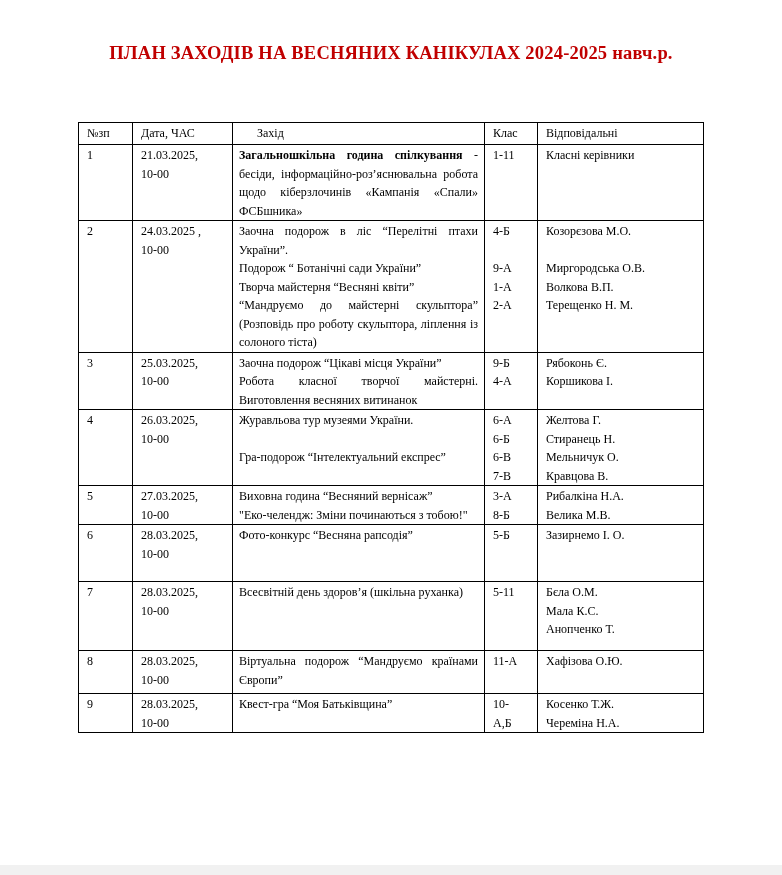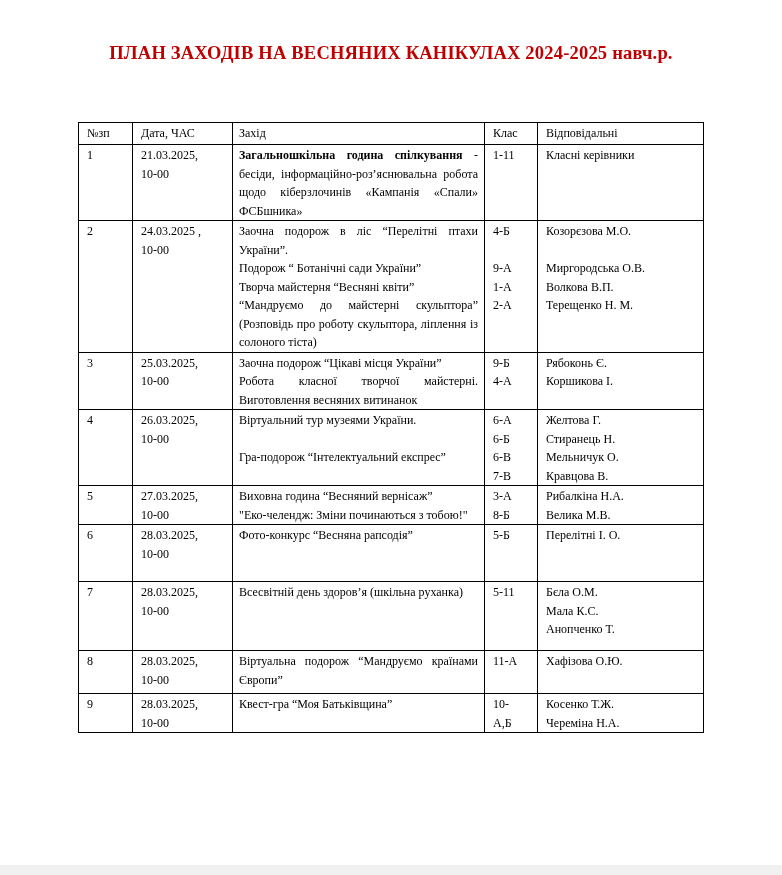--- a/index.html
+++ b/index.html
@@ -14,21 +14,21 @@
     font-family:"Liberation Serif", serif;letter-spacing:.2px;
   }
   table.schedule{
     position:absolute;top:122px;left:78px;width:625px;
     border-collapse:collapse;table-layout:fixed;
     font-size:12px;line-height:18.5px;
   }
   col.c1{width:54px}col.c2{width:100px}col.c3{width:252px}col.c4{width:53px}col.c5{width:166px}
   th,td{border:1px solid #000;vertical-align:top;text-align:left;}
   th{font-weight:normal;height:19px;padding:1px 2px 1px 8px;}
-  th.h-act{padding-left:6px;}
+  th.h-act{padding-left:24px;}
   td{padding:0;}
   .num{padding:1px 2px 0 8px;}
   .date{padding:1px 2px 0 8px;white-space:pre-line;}
   .ent{padding:0 0 0 8px;white-space:pre-line;}
   .act{padding:0 6px;white-space:normal;}
   .act .para{text-align:justify;}
   tbody tr.first .ent,tbody tr.first .act{padding-top:1px;}
   
   tbody tr:not(.first) .ent,tbody tr:not(.first) .act{border-top-style:hidden;}
   tbody tr:not(.last) .ent,tbody tr:not(.last) .act{border-bottom-style:hidden;}
@@ -121,21 +121,21 @@
             <div class="para">Робота класної творчої майстерні. Виготовлення весняних витинанок</div>
           </td>
           <td class="ent">4-А</td>
           <td class="ent">Коршикова І.</td>
         </tr>
         <tr data-group="4" class="first ">
           <td class="num" rowspan="2">4</td>
           <td class="date" rowspan="2">26.03.2025,
 10-00</td>
           <td class="act">
-            <div class="para">Віртуальний тур музеями України.</div>
+            <div class="para">Журавльова тур музеями України.</div>
           </td>
           <td class="ent">6-А
 6-Б</td>
           <td class="ent">Желтова Г.
 Стиранець Н.</td>
         </tr>
         <tr data-group="4" class="last">
           <td class="act">
             <div class="para">Гра-подорож “Інтелектуальний експрес”</div>
           </td>
@@ -162,21 +162,21 @@
           <td class="ent">Велика М.В.</td>
         </tr>
         <tr data-group="6" class="first last">
           <td class="num" rowspan="1">6</td>
           <td class="date" rowspan="1">28.03.2025,
 10-00</td>
           <td class="act">
             <div class="para">Фото-конкурс “Весняна рапсодія”</div>
           </td>
           <td class="ent">5-Б</td>
-          <td class="ent">Перелітні І. О.</td>
+          <td class="ent">Зазирнемо І. О.</td>
         </tr>
         <tr data-group="7" class="first last">
           <td class="num" rowspan="1">7</td>
           <td class="date" rowspan="1">28.03.2025,
 10-00</td>
           <td class="act">
             <div class="para">Всесвітній день здоров’я (шкільна руханка)</div>
           </td>
           <td class="ent">5-11</td>
           <td class="ent">Бєла О.М.

